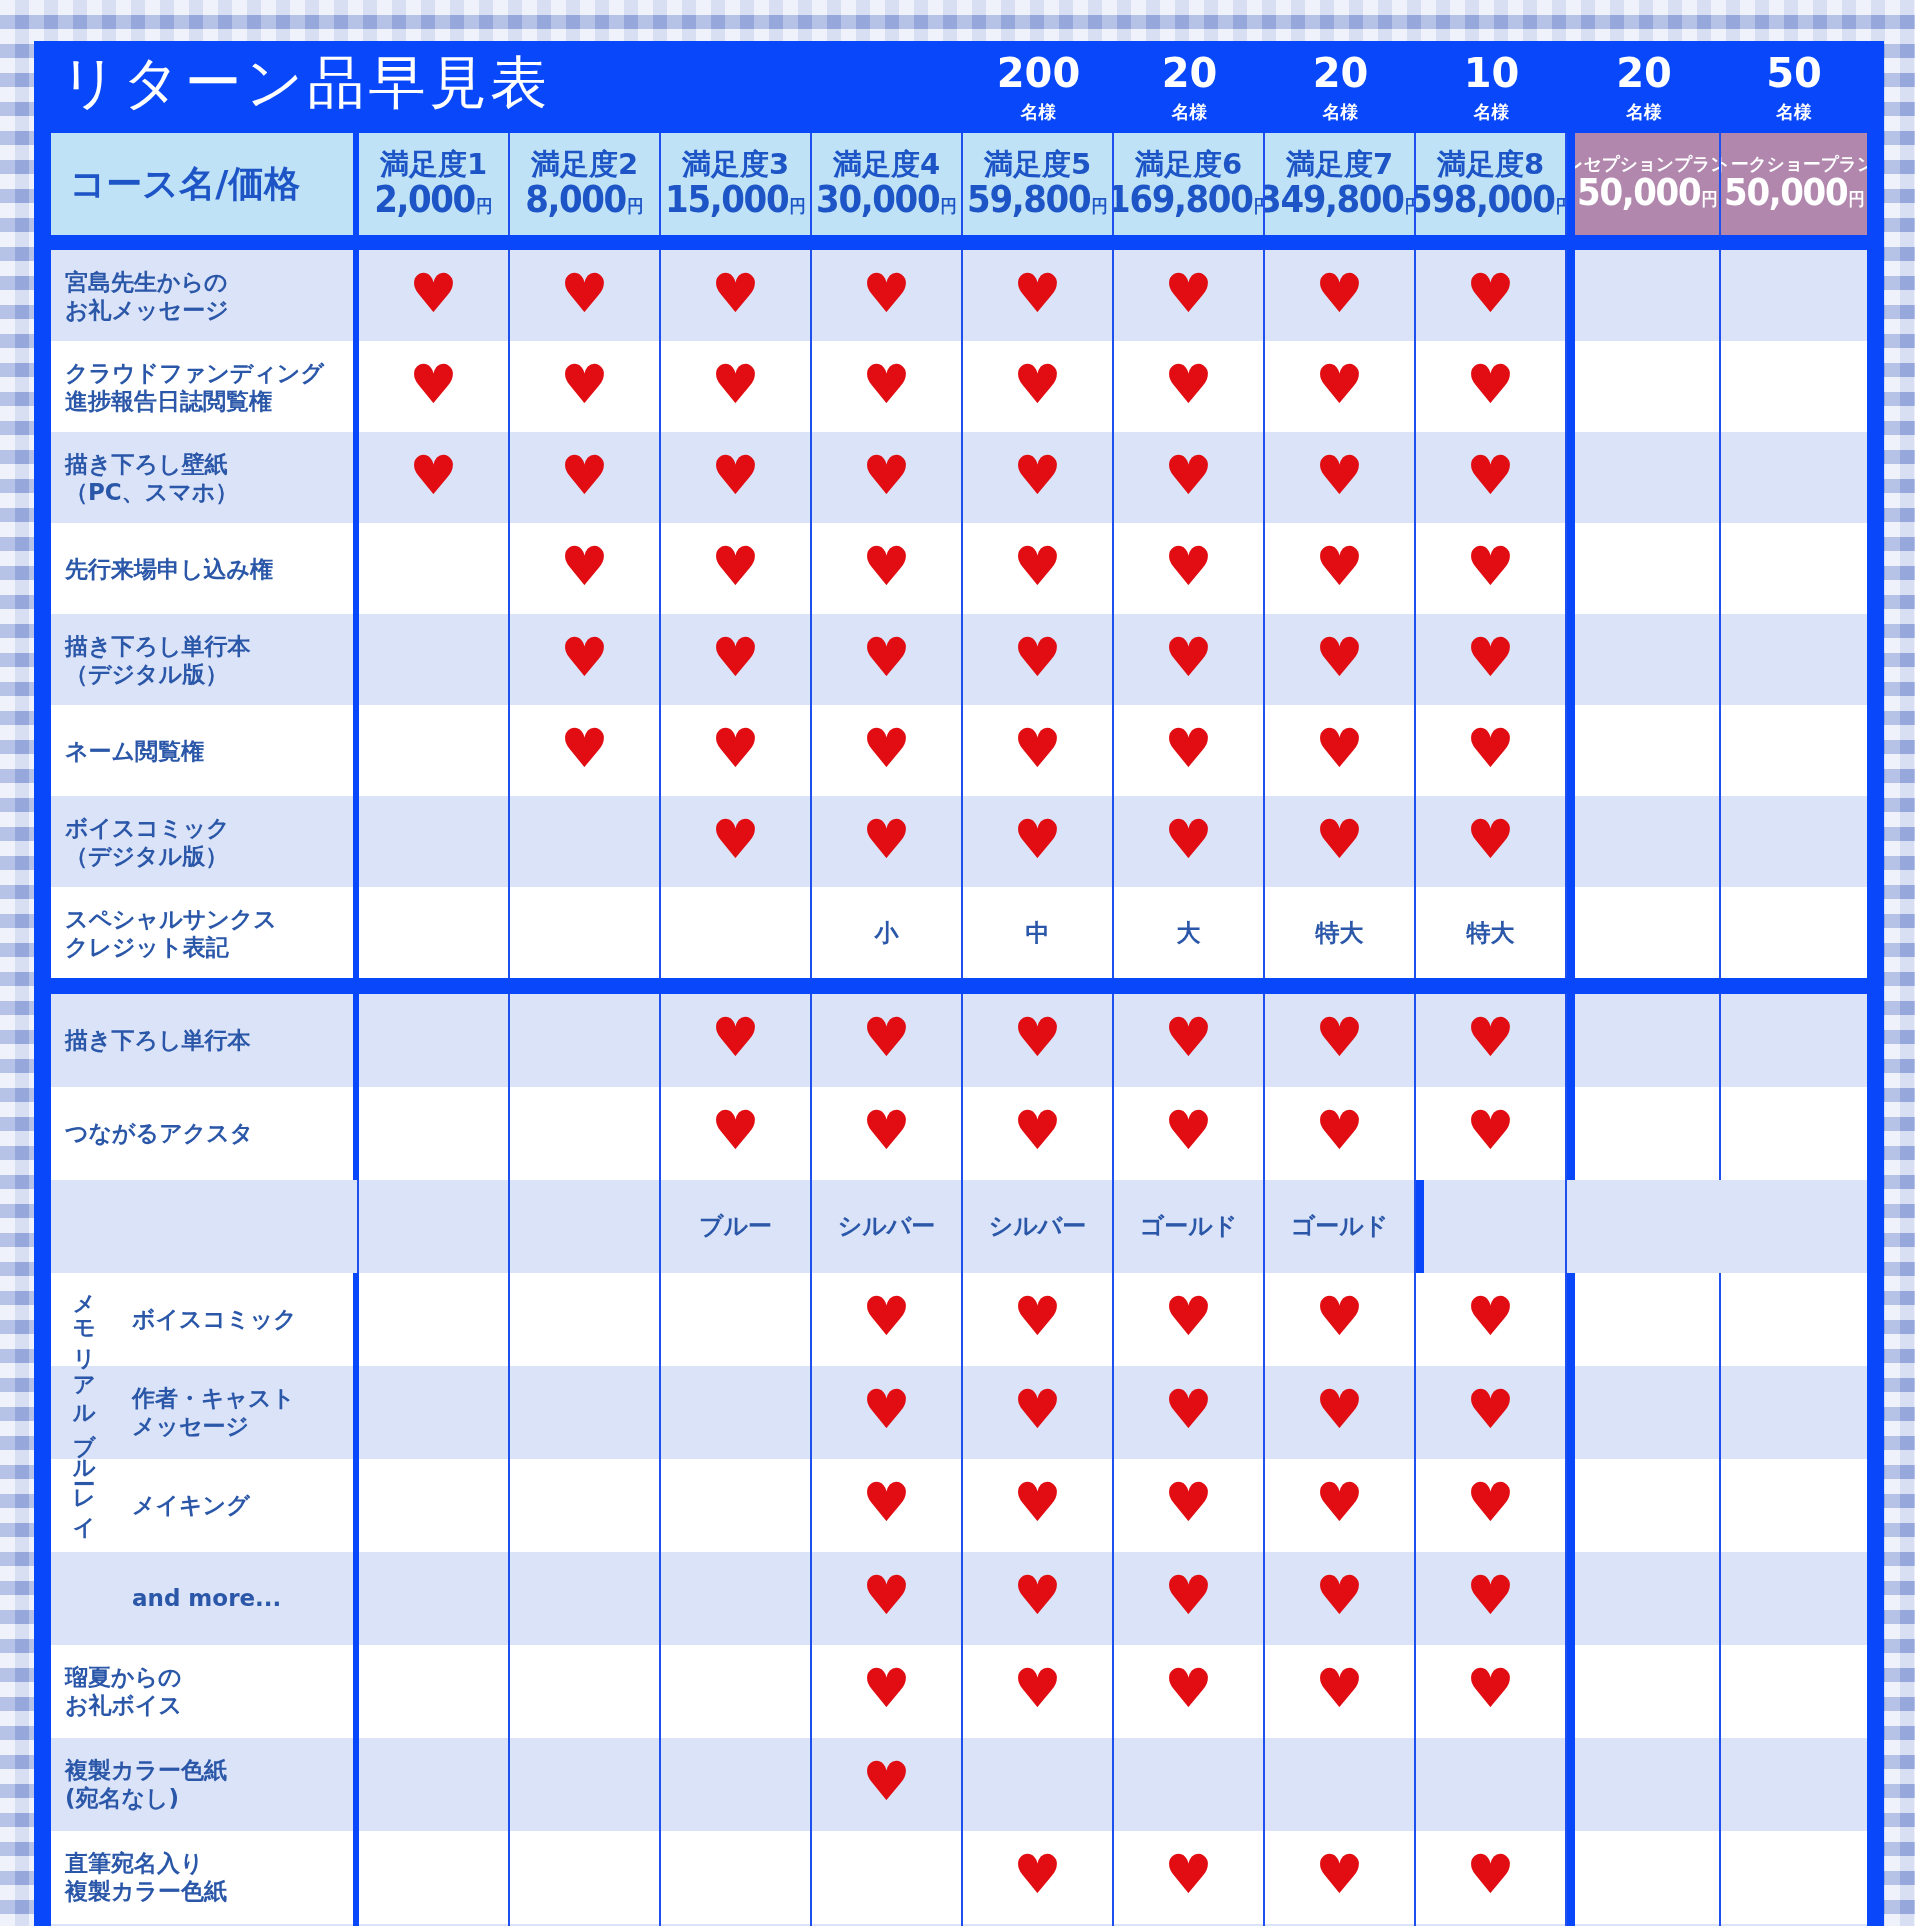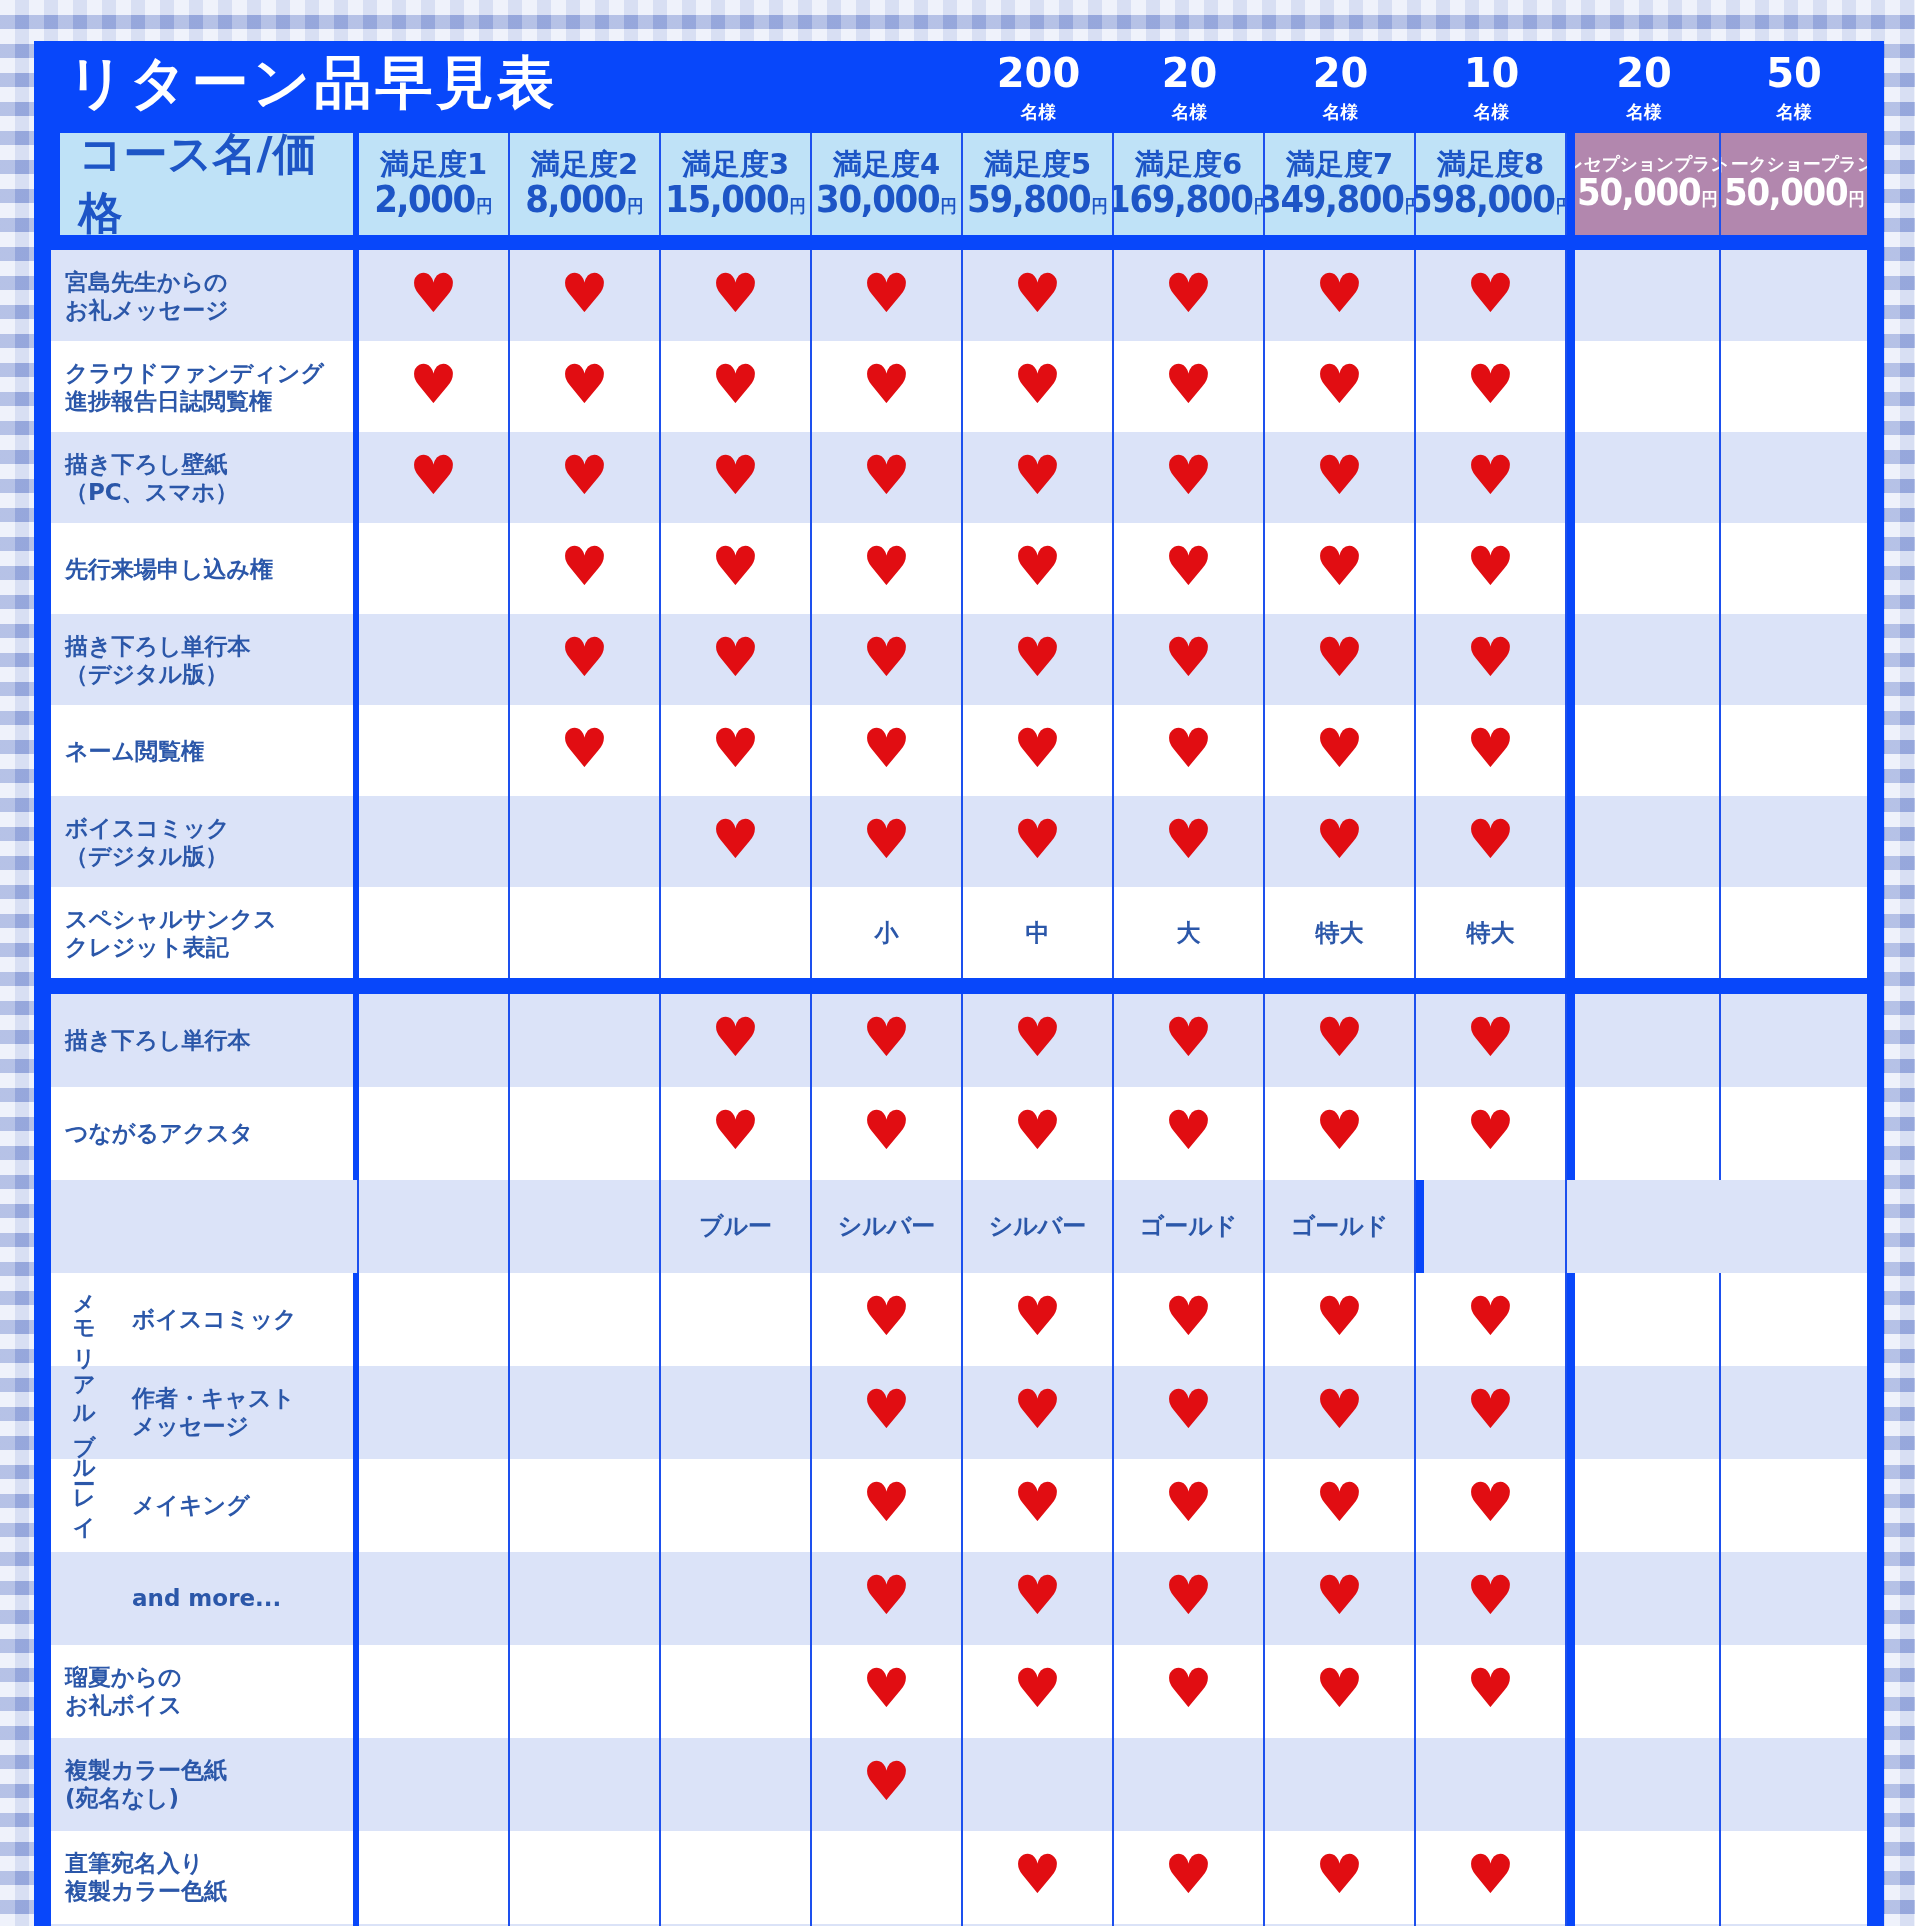--- a/index.html
+++ b/index.html
@@ -24,37 +24,37 @@
       repeating-linear-gradient(90deg, var(--g-light) 0 14.6px, var(--g-dark) 14.6px 29px);
     position:relative; overflow:hidden;
   }
   .frame{
     position:absolute; left:34px; top:41px; width:1850px; height:2904px;
     background:var(--frame); padding:0 17px 17px 17px;
   }
   
   .title-band{position:relative; height:92px; width:100%;}
   .title{
-    position:absolute; left:16px; top:50%; transform:translateY(-54%);
-    color:var(--title-text); font-size:57px; font-weight:bold; letter-spacing:3.9px; white-space:nowrap;
+    position:absolute; left:9px; top:50%; transform:translateY(-54%);
+    color:var(--title-text); font-size:57px; font-weight:normal; letter-spacing:3.9px; white-space:nowrap;
   }
   .counts{display:grid; grid-template-columns:var(--cols); height:100%;}
   .count-cell{display:flex; flex-direction:column; align-items:center; justify-content:center; color:#fff;}
   .count-num{font-size:40px; font-weight:bold; line-height:1;}
   .count-suffix{font-size:17.7px; font-weight:bold; margin-top:11px; line-height:1;}
   
   .header-row{display:grid; grid-template-columns:var(--cols); height:102px;}
   .hcell{
     background:var(--header-bg); border-right:2.3px solid var(--line);
     display:flex; flex-direction:column; align-items:center; justify-content:center;
     color:var(--header-text); overflow:hidden;
   }
   .hcell.corner{
     justify-content:center; align-items:flex-start; padding-left:18.5px;
-    border-right:6.2px solid var(--frame); font-size:44px; font-weight:bold;margin-left:9px;
+    border-right:6.2px solid var(--frame); font-size:36px; font-weight:bold;
   }
   .hcell .hname{font-size:29px; font-weight:bold; line-height:1.1; white-space:nowrap;}
   .hcell .hprice{display:flex; align-items:baseline; white-space:nowrap; transform:scaleX(.92); line-height:1.05;}
   .hcell .hprice .num{font-size:37px; font-weight:bold; letter-spacing:-1.5px;}
   .hcell .hprice .yen{font-size:17.7px; font-weight:bold; margin-left:1.5px;}
   .hcell.plan{background:var(--plan-bg); color:var(--plan-text); border-left:none;}
   .hcell.plan .hname{font-size:17.7px;}
   .hcell.divider{border-left:8.5px solid var(--frame);}
   .hcell:last-child{border-right:none;}
   

